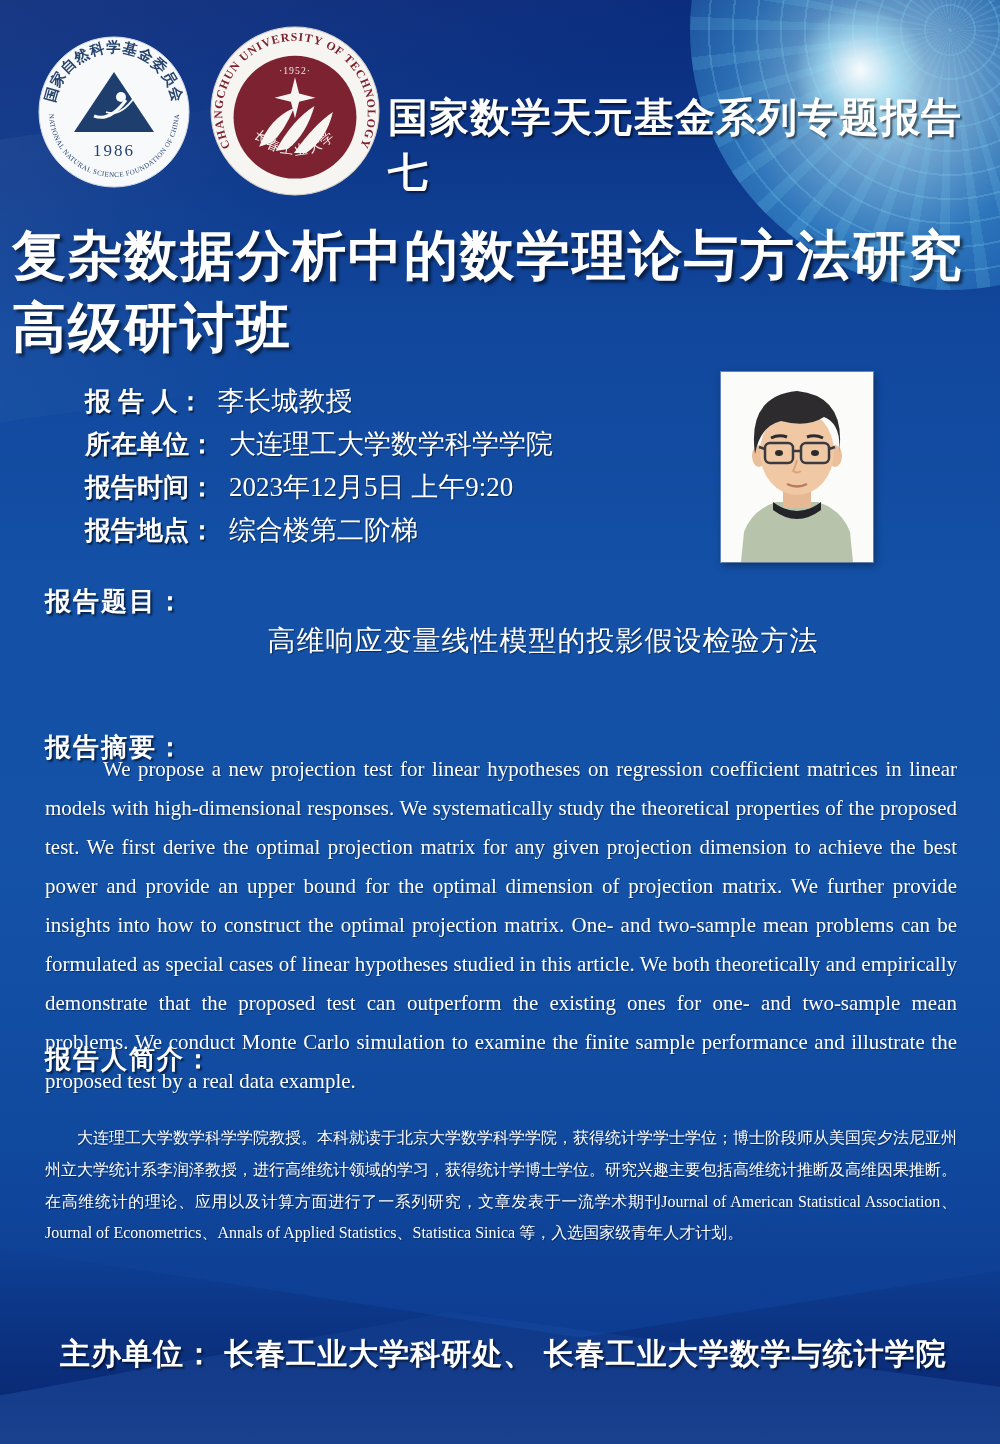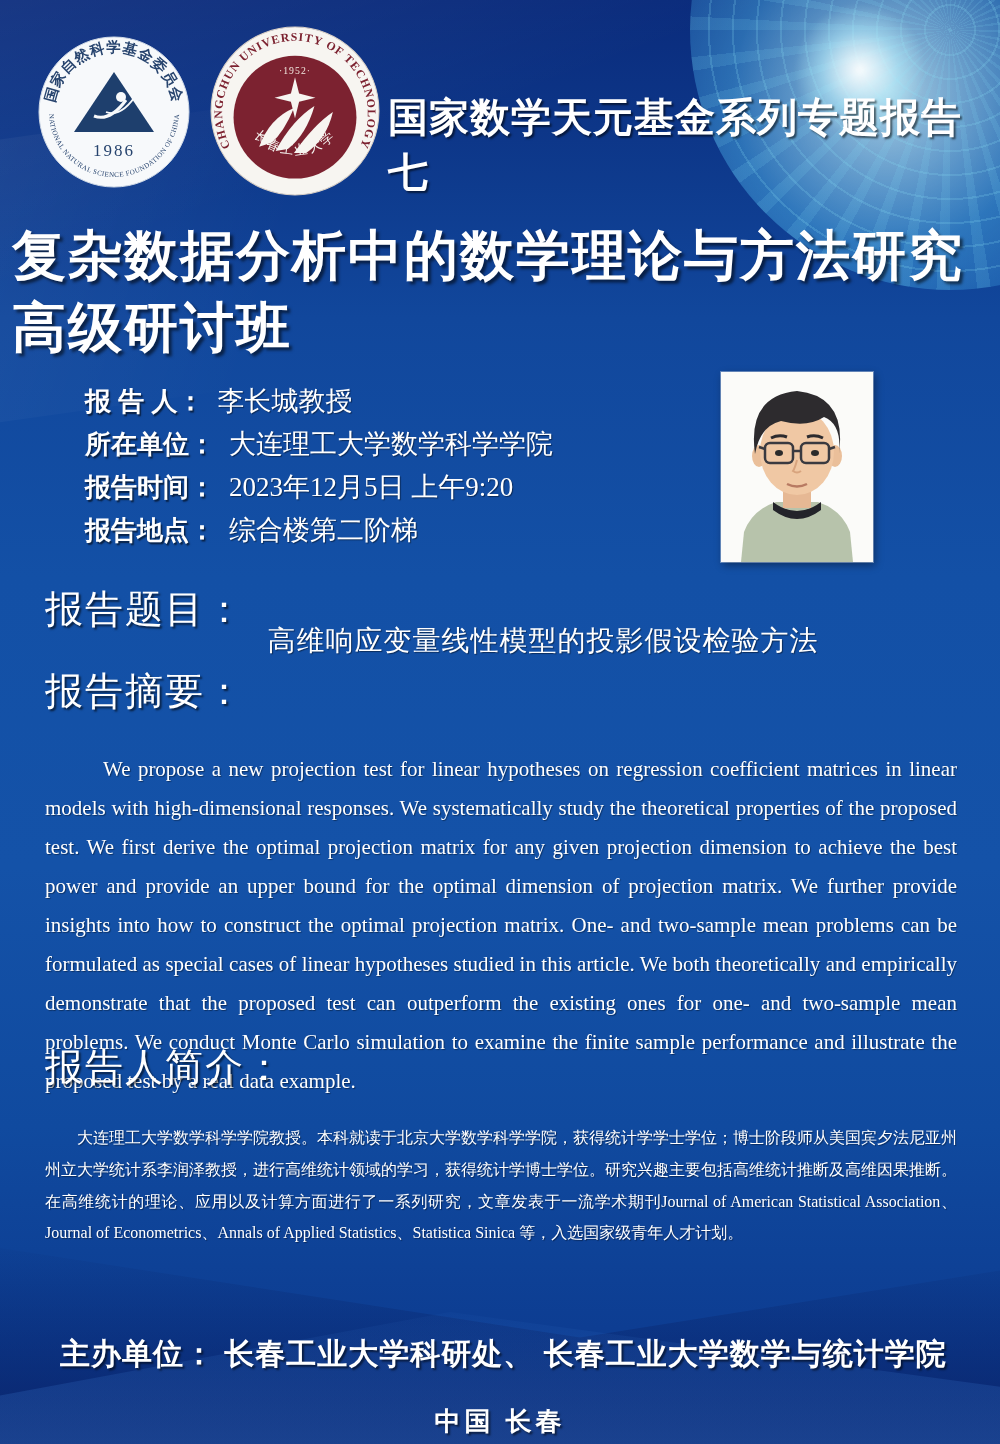--- a/index.html
+++ b/index.html
@@ -43,25 +43,25 @@
   .info{position:absolute;left:85px;top:380px;}
   .info .row{height:43px;line-height:43px;white-space:nowrap;}
   .info .label{font-family:"Liberation Sans", sans-serif;font-weight:700;font-size:26px;
     text-shadow:1.5px 1.5px 1.5px rgba(0,0,0,.6);margin-right:14px;}
   .info .value{font-size:27px;text-shadow:1px 1px 1px rgba(0,0,0,.45);}
   .photo{position:absolute;left:721px;top:372px;width:152px;height:190px;
     box-shadow:0 0 0 1px rgba(255,255,255,.35), 2px 3px 8px rgba(0,0,0,.4);background:#fbfbf9;}
 
   
   .sec-heading{position:absolute;left:45px;font-family:"Liberation Sans", sans-serif;
-    font-weight:400;font-size:38px;letter-spacing:2px;text-shadow:2px 2px 2px rgba(0,0,0,.6);}
+    font-weight:700;font-size:26px;letter-spacing:2px;text-shadow:2px 2px 2px rgba(0,0,0,.6);}
   .topic-heading{top:584px;}
   .topic-text{position:absolute;left:0;top:622px;width:1000px;text-align:center;
     font-size:28px;letter-spacing:1px;text-shadow:1px 1px 1px rgba(0,0,0,.45);padding-left:43px;}
-  .abstract-heading{top:666px;text-align:right;}
+  .abstract-heading{top:730px;text-align:right;}
   .abstract-text{position:absolute;left:45px;top:750px;width:912px;
     font-size:21px;line-height:39px;text-align:justify;text-align-last:left;
     text-indent:58px;text-shadow:1px 1px 1px rgba(0,0,0,.4);}
   .bio-heading{top:1042px;}
   .bio-text{position:absolute;left:45px;top:1122px;width:912px;
     font-size:16px;line-height:31.8px;text-align:justify;text-align-last:left;
     text-indent:2em;text-shadow:1px 1px 1px rgba(0,0,0,.4);}
 
   
   .host-line{position:absolute;left:60px;top:1334px;width:900px;
@@ -178,15 +178,14 @@
   <div class="sec-heading topic-heading">报告题目：</div>
   <div class="topic-text">高维响应变量线性模型的投影假设检验方法</div>
 
   <div class="sec-heading abstract-heading">报告摘要：</div>
   <div class="abstract-text">We propose a new projection test for linear hypotheses on regression coefficient matrices in linear models with high-dimensional responses. We systematically study the theoretical properties of the proposed test. We first derive the optimal projection matrix for any given projection dimension to achieve the best power and provide an upper bound for the optimal dimension of projection matrix. We further provide insights into how to construct the optimal projection matrix. One- and two-sample mean problems can be formulated as special cases of linear hypotheses studied in this article. We both theoretically and empirically demonstrate that the proposed test can outperform the existing ones for one- and two-sample mean problems. We conduct Monte Carlo simulation to examine the finite sample performance and illustrate the proposed test by a real data example.</div>
 
   <div class="sec-heading bio-heading">报告人简介：</div>
   <div class="bio-text">大连理工大学数学科学学院教授。本科就读于北京大学数学科学学院，获得统计学学士学位；博士阶段师从美国宾夕法尼亚州州立大学统计系李润泽教授，进行高维统计领域的学习，获得统计学博士学位。研究兴趣主要包括高维统计推断及高维因果推断。在高维统计的理论、应用以及计算方面进行了一系列研究，文章发表于一流学术期刊Journal of American Statistical Association、Journal of Econometrics、Annals of Applied Statistics、Statistica Sinica 等，入选国家级青年人才计划。</div>
 
   <div class="host-line">主办单位： 长春工业大学科研处、 长春工业大学数学与统计学院</div>
-  <div class="location-line">中国 长春</div>
 
 </div>
 
 </body></html>

